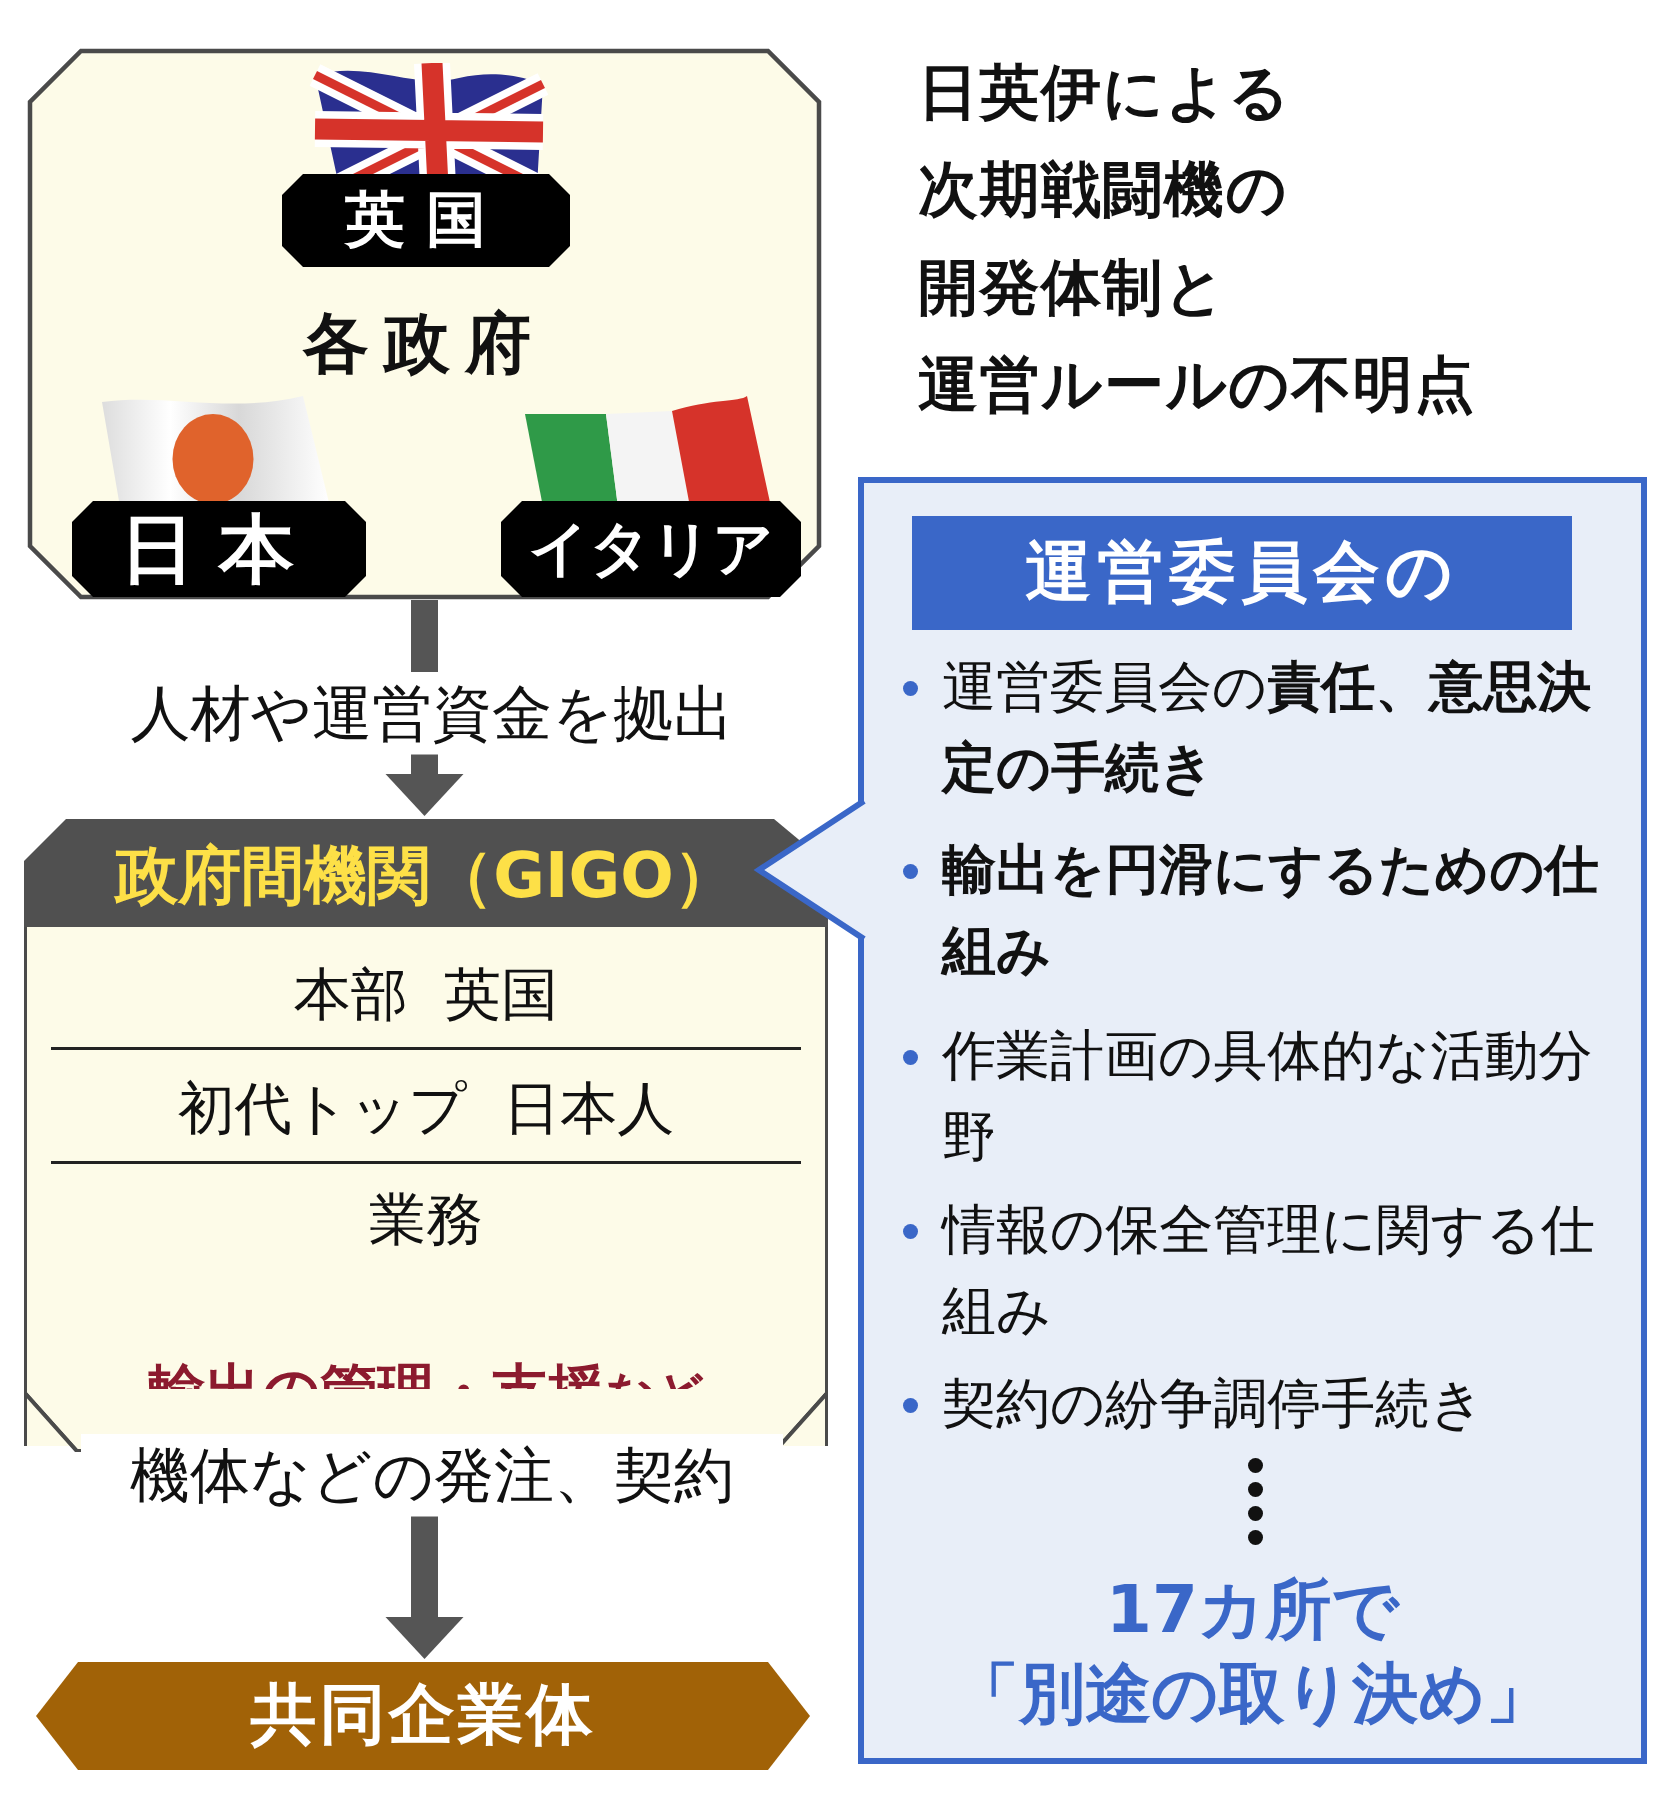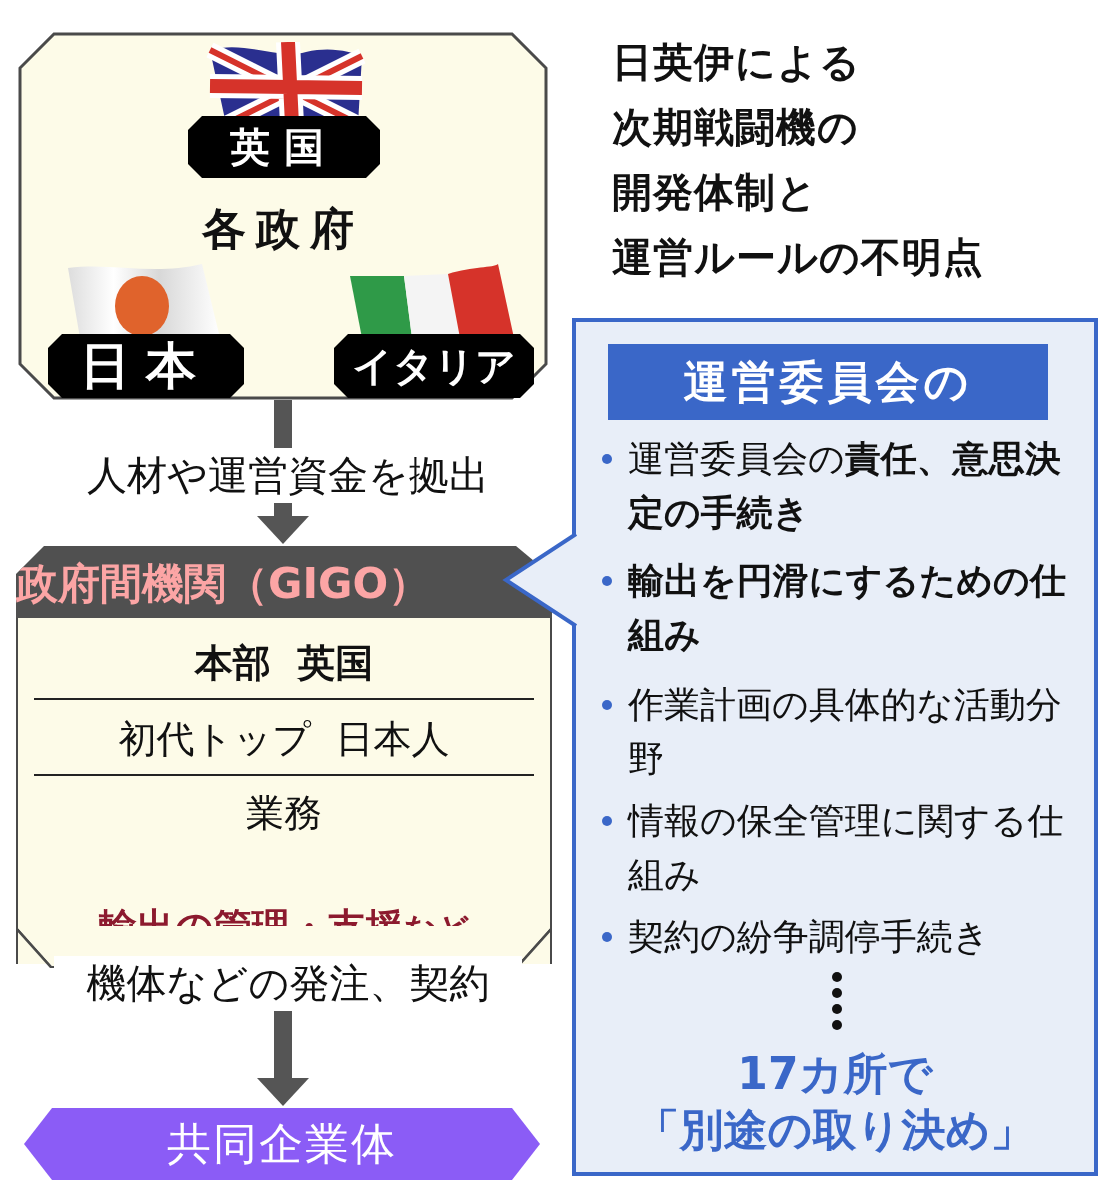--- a/index.html
+++ b/index.html
@@ -23,32 +23,32 @@
 
   
   .shaft { background: #555; width: 18px; }
   .arrow-head { width: 0; height: 0; border-left: 26px solid transparent; border-right: 26px solid transparent; border-top: 28px solid #555; }
   .flow-label { position: absolute; background: #fff; font-size: 40px; text-align: center; white-space: nowrap; padding: 0 4px; }
 
   
   .gigo { left: 16px; top: 546px; width: 536px; height: 420px; }
   .gigo-head { position: absolute; left: 0; top: 0; width: 536px; height: 72px; background: #505050;
                clip-path: polygon(28px 0, 500px 0, 536px 30px, 536px 72px, 0 72px, 0 28px);
-               color: #fca5a5; font-size: 42px; font-weight: bold; line-height: 76px; text-align: left; }
+               color: #fde047; font-size: 42px; font-weight: bold; line-height: 76px; text-align: center; }
   .gigo-body { position: absolute; left: 0; top: 72px; width: 532px; height: 346px; background: #fdfbe8;
                border-left: 2px solid #4a4a4a; border-right: 2px solid #4a4a4a; }
   .gigo-row { position: absolute; left: 14px; width: 504px; text-align: center; font-size: 38px; }
   .row-sep { position: absolute; left: 16px; width: 500px; height: 2px; background: #222; }
   .em-red { color: #8c1a2e; font-weight: bold; }
   .small-red { font-size: 32px; }
 
   
-  .ent { left: 24px; top: 1108px; width: 516px; height: 72px; background: #8b5cf6;
+  .ent { left: 24px; top: 1108px; width: 516px; height: 72px; background: #a16207;
          clip-path: polygon(28px 0, calc(100% - 28px) 0, 100% 36px, calc(100% - 28px) 100%, 28px 100%, 0 36px);
-         color: #fff; font-size: 44px; font-weight: normal; text-align: center; line-height: 72px; letter-spacing: 2px; }
+         color: #fff; font-size: 44px; font-weight: bold; text-align: center; line-height: 72px; letter-spacing: 2px; }
 
   
   .title { left: 612px; top: 30px; width: 530px; font-size: 40px; font-weight: bold; line-height: 65px; letter-spacing: 1px; }
 
   
   .panel { left: 572px; top: 318px; width: 526px; height: 858px; background: #e8eef8; border: 4px solid #3a67c8; box-sizing: border-box; }
   .panel-head { position: absolute; left: 32px; top: 22px; width: 440px; height: 76px; background: #3a67c8; color: #fff;
                 font-size: 44px; font-weight: bold; text-align: center; line-height: 76px; letter-spacing: 4px; }
   .bullet { position: absolute; left: 26px; width: 470px; font-size: 36px; line-height: 54px; }
   .bullet .dot { position: absolute; left: 0; top: 22px; width: 10px; height: 10px; border-radius: 50%; background: #3a67c8; }
@@ -100,21 +100,21 @@
   <div class="label-pill pill-it">イタリア</div>
 </div>
 
 <div class="abs shaft" style="left:274px;top:400px;height:118px;"></div>
 <div class="abs arrow-head" style="left:257px;top:516px;"></div>
 <div class="flow-label" style="left:54px;top:448px;width:460px;">人材や運営資金を拠出</div>
 
 <div class="abs gigo">
   <div class="gigo-head">政府間機関（GIGO）</div>
   <div class="gigo-body">
-    <div class="gigo-row" style="top:20px;font-weight:bold;">
+    <div class="gigo-row" style="top:20px;">
       <span>本部</span>&nbsp;
       <span>英国</span>
     </div>
     <div class="row-sep" style="top:80px;"></div>
     <div class="gigo-row" style="top:96px;">
       <span>初代トップ</span>&nbsp;
       <span>日本人</span>
     </div>
     <div class="row-sep" style="top:156px;"></div>
     <div class="gigo-row" style="top:170px;">業務</div>

